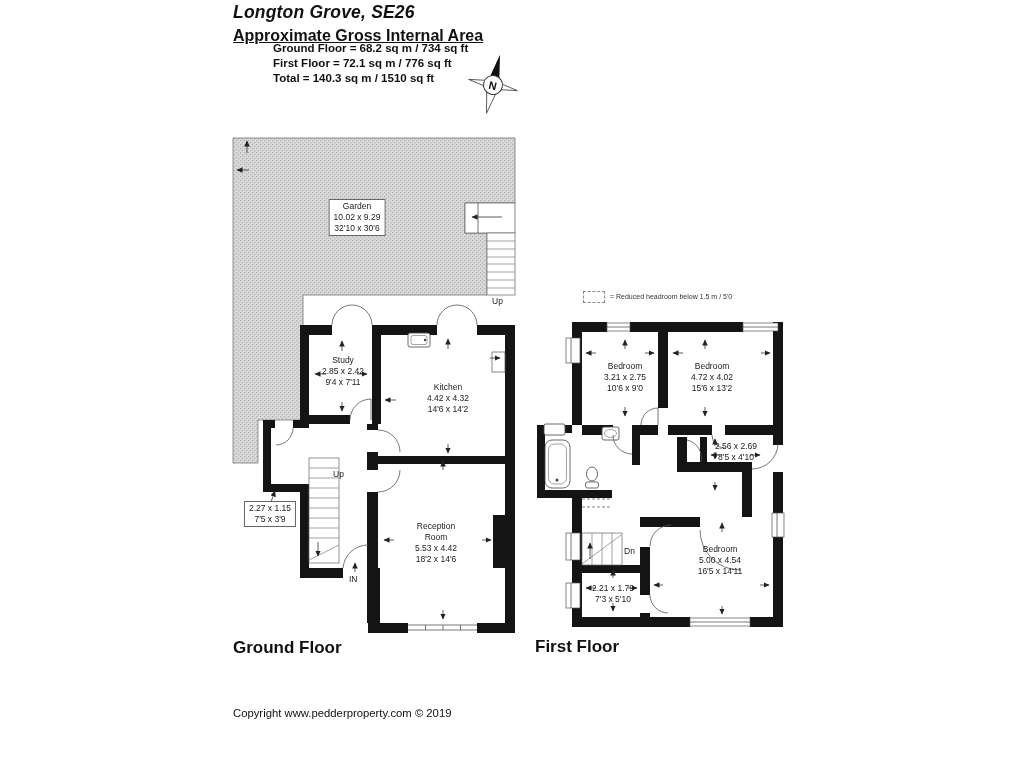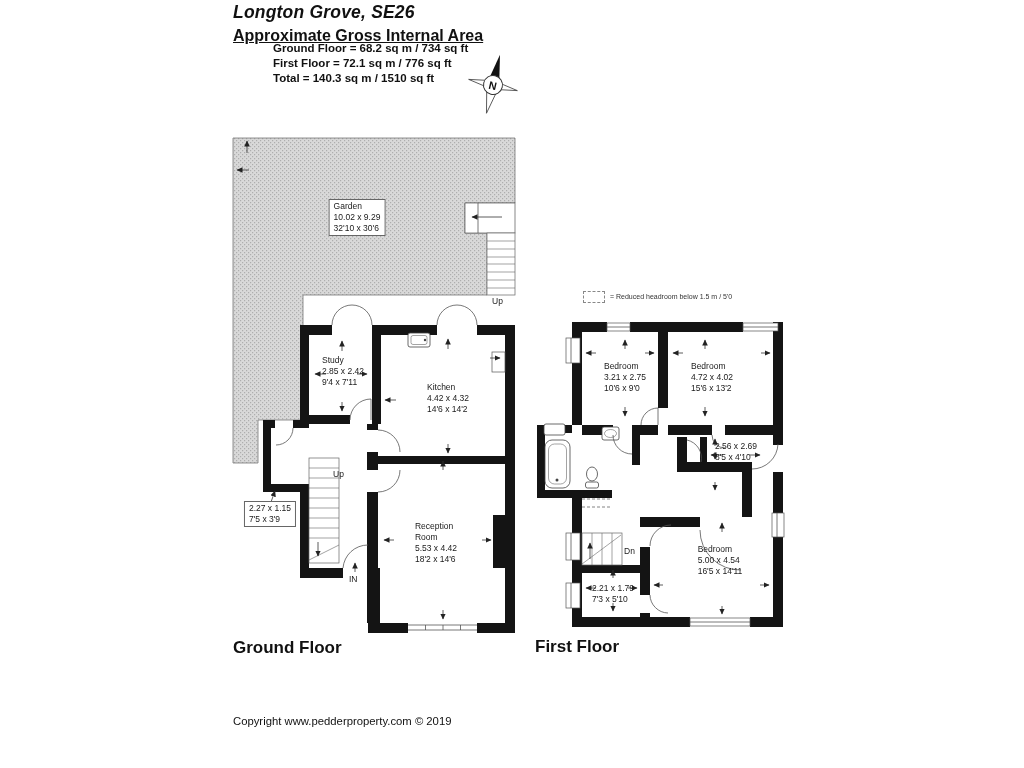--- a/index.html
+++ b/index.html
@@ -2,27 +2,27 @@
 <html><head>
 <meta charset="utf-8">
 <style>
   html,body{margin:0;padding:0;background:#fff;}
   #canvas{position:relative;width:1024px;height:768px;background:#ffffff;overflow:hidden;
           font-family:"Liberation Sans","DejaVu Sans",sans-serif;color:#111;}
   .abs{position:absolute;}
   #title{left:233px;top:2px;font-size:17.5px;font-weight:bold;letter-spacing:.2px;font-style:italic;}
   #subtitle{left:233px;top:27px;font-size:16px;font-weight:bold;text-decoration:underline;}
   .arealine{left:233px;font-size:11.5px;font-weight:bold;margin-left:40px;}
-  .roomlabel{transform:translateX(-50%);font-size:8.5px;line-height:11px;color:#1a1a1a;white-space:nowrap;}
+  .roomlabel{transform:translateX(-50%);text-align:center;font-size:8.5px;line-height:11px;color:#1a1a1a;white-space:nowrap;}
   .boxed{background:#fff;border:1px solid #666;padding:1px 4px;}
   .tinylabel{font-size:8.5px;color:#1a1a1a;white-space:nowrap;}
   .caption{font-size:17px;font-weight:bold;}
   #legend-box{left:583px;top:291px;width:20px;height:10px;border:1px dashed #888;background:#fff;}
   #legend-text{left:610px;top:293px;font-size:7px;color:#333;white-space:nowrap;}
-  #footer{left:233px;top:706px;font-size:11.3px;line-height:15.8px;color:#111;margin-top:8px;}
+  #footer{left:233px;top:706px;font-size:11.3px;line-height:15.8px;color:#111;}
   svg{position:absolute;overflow:visible;}
   .wall{fill:#141414;}
   .thin{stroke:#555;stroke-width:.8;fill:none;}
   .thin2{stroke:#666;stroke-width:.6;fill:none;}
   .fixture{stroke:#444;stroke-width:.8;fill:#fff;}
   .arrowln{stroke:#333;stroke-width:.8;fill:none;}
   .dash{stroke:#666;stroke-width:.8;fill:none;stroke-dasharray:3,2;}
   .winrect{fill:#fff;stroke:#555;stroke-width:.7;}
 </style>
 </head>

